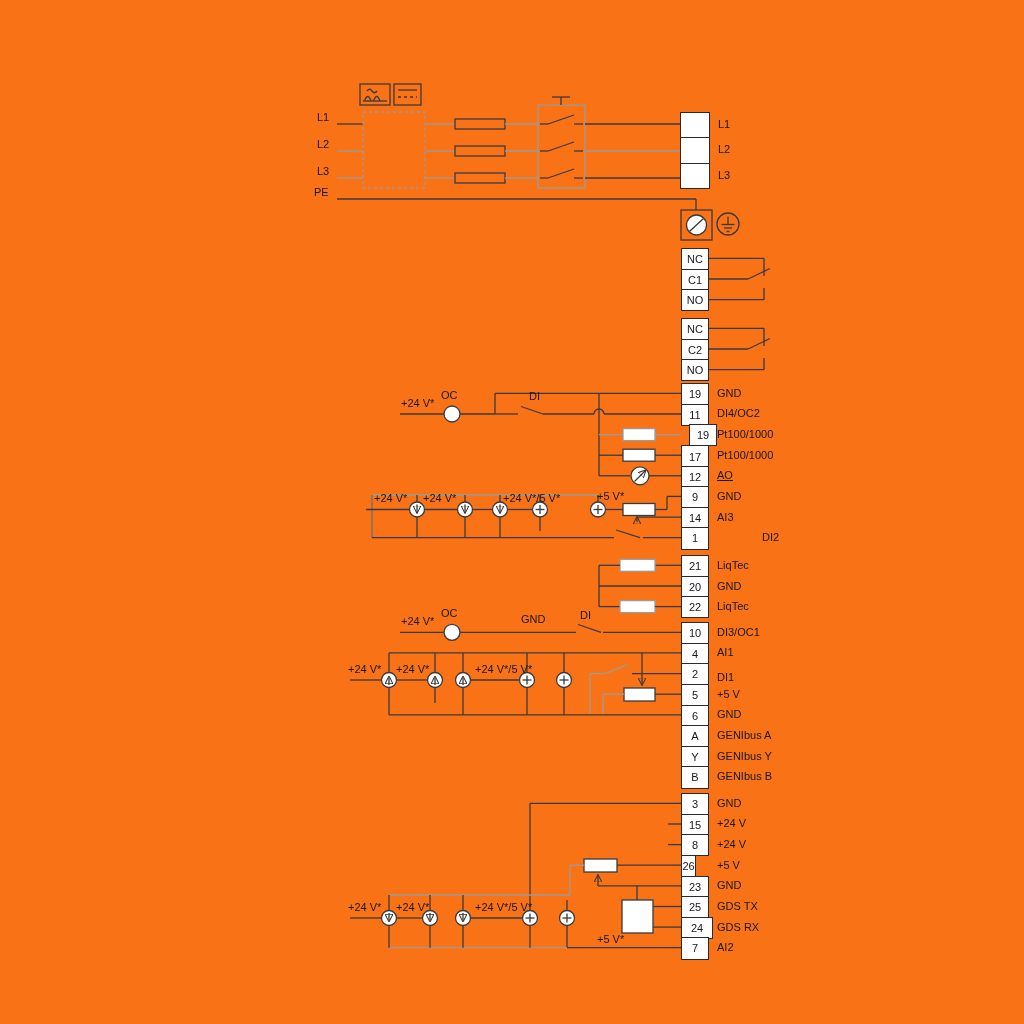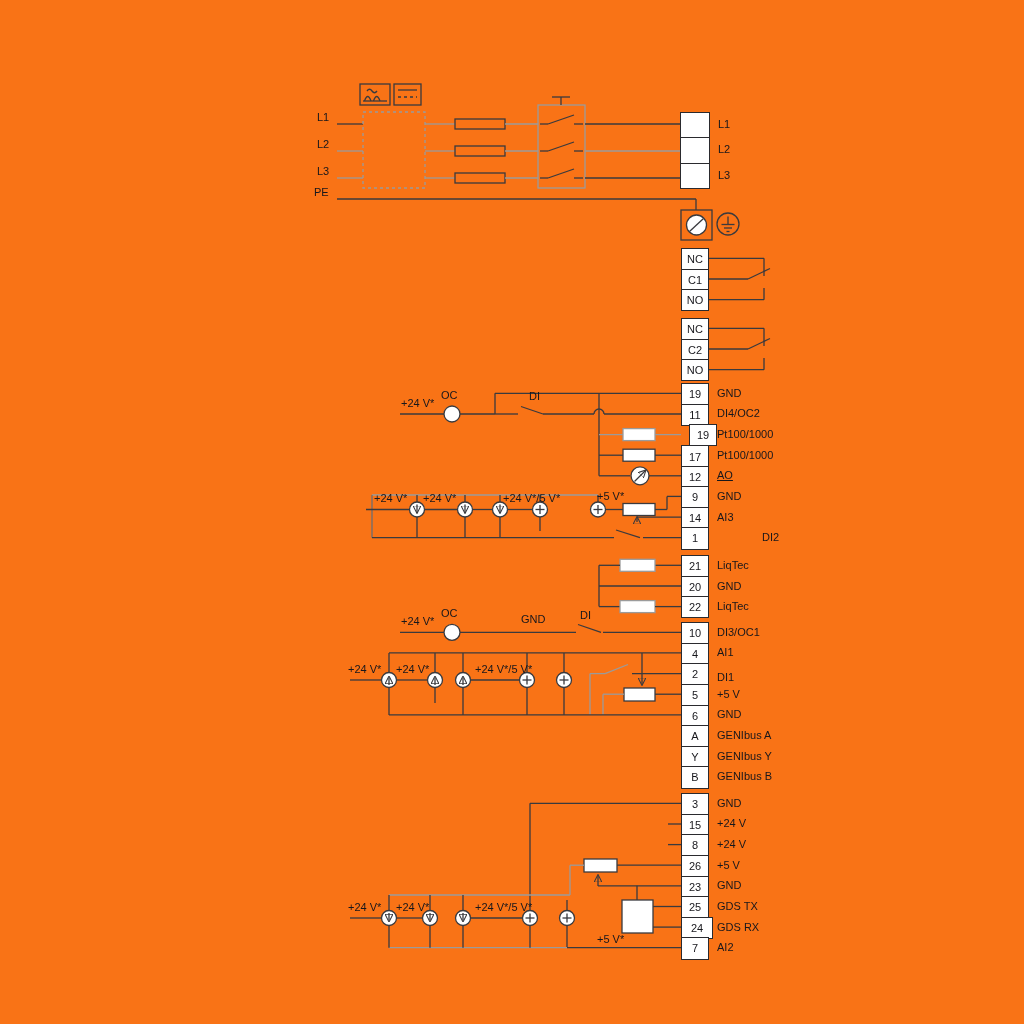--- a/index.html
+++ b/index.html
@@ -390,21 +390,21 @@
       <div class="cell" style="top: 144.41px; width: 28px; height: 22.13px;">B</div>
       <div class="slabel" style="left: 36px; top: 148.225px;">GENIbus B</div>
     </div>
 <div class="strip" style="left:681px;top:793px">
       <div class="cell" style="top: 0px; width: 28px; height: 22.13px;">3</div>
       <div class="slabel" style="left: 36px; top: 3.815px;">GND</div>
       <div class="cell" style="top: 20.63px; width: 28px; height: 22.13px;">15</div>
       <div class="slabel" style="left: 36px; top: 24.445px;">+24 V</div>
       <div class="cell" style="top: 41.26px; width: 28px; height: 22.13px;">8</div>
       <div class="slabel" style="left: 36px; top: 45.075px;">+24 V</div>
-      <div class="cell" style="top: 61.89px; width: 28px; height: 22.13px;">26</div>
+      <div class="cell" style="top: 61.89px; width: 15px; height: 22.13px;">26</div>
       <div class="slabel" style="left: 36px; top: 65.705px;">+5 V</div>
       <div class="cell" style="top: 82.52px; width: 28px; height: 22.13px;">23</div>
       <div class="slabel" style="left: 36px; top: 86.335px;">GND</div>
       <div class="cell" style="top: 103.15px; width: 28px; height: 22.13px;">25</div>
       <div class="slabel" style="left: 36px; top: 106.965px;">GDS TX</div>
       <div class="cell" style="top: 123.78px; width: 32px; height: 22.13px;">24</div>
       <div class="slabel" style="left: 36px; top: 127.595px;">GDS RX</div>
       <div class="cell" style="top: 144.41px; width: 28px; height: 22.13px;">7</div>
       <div class="slabel" style="left: 36px; top: 148.225px;">AI2</div>
     </div>

